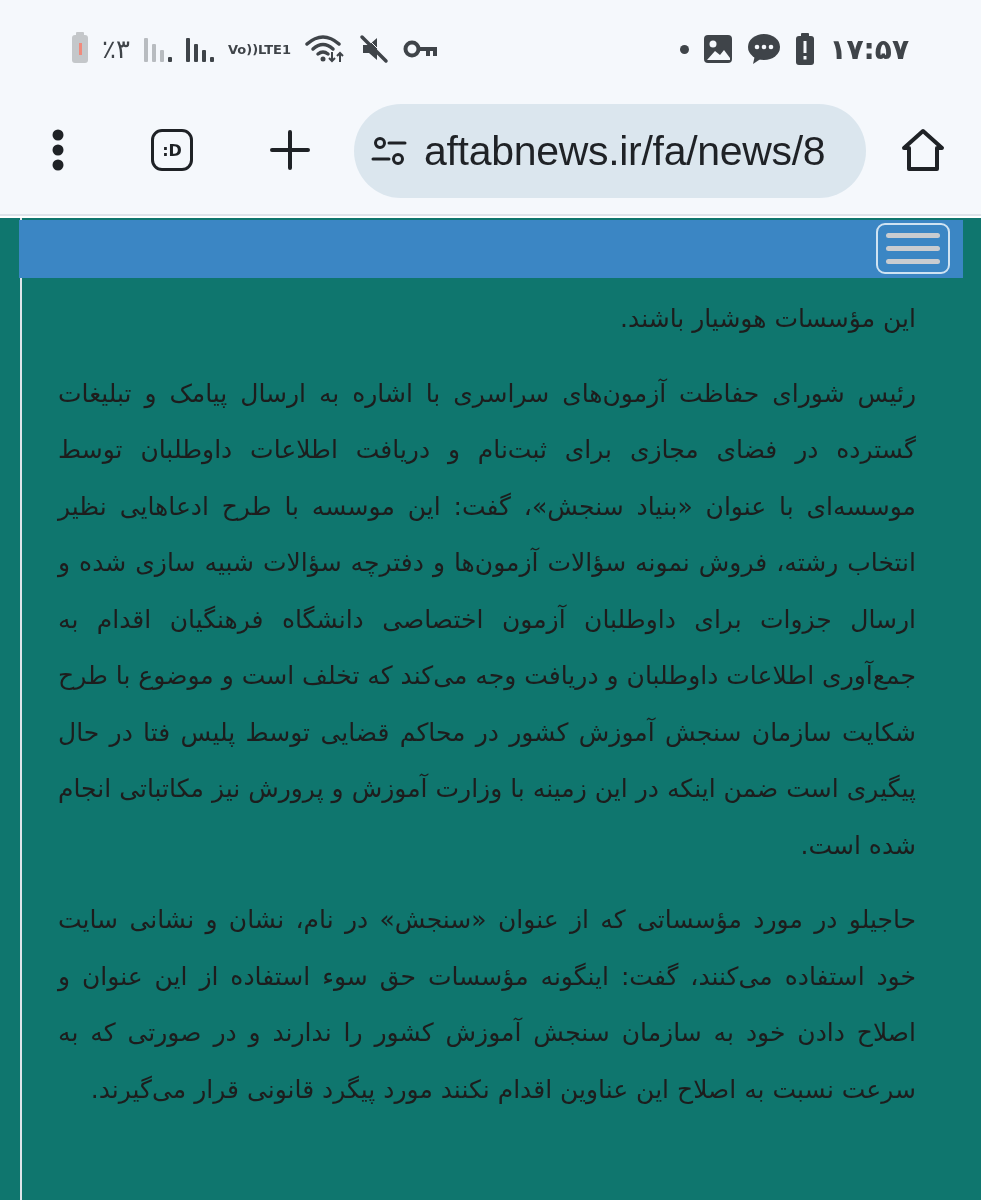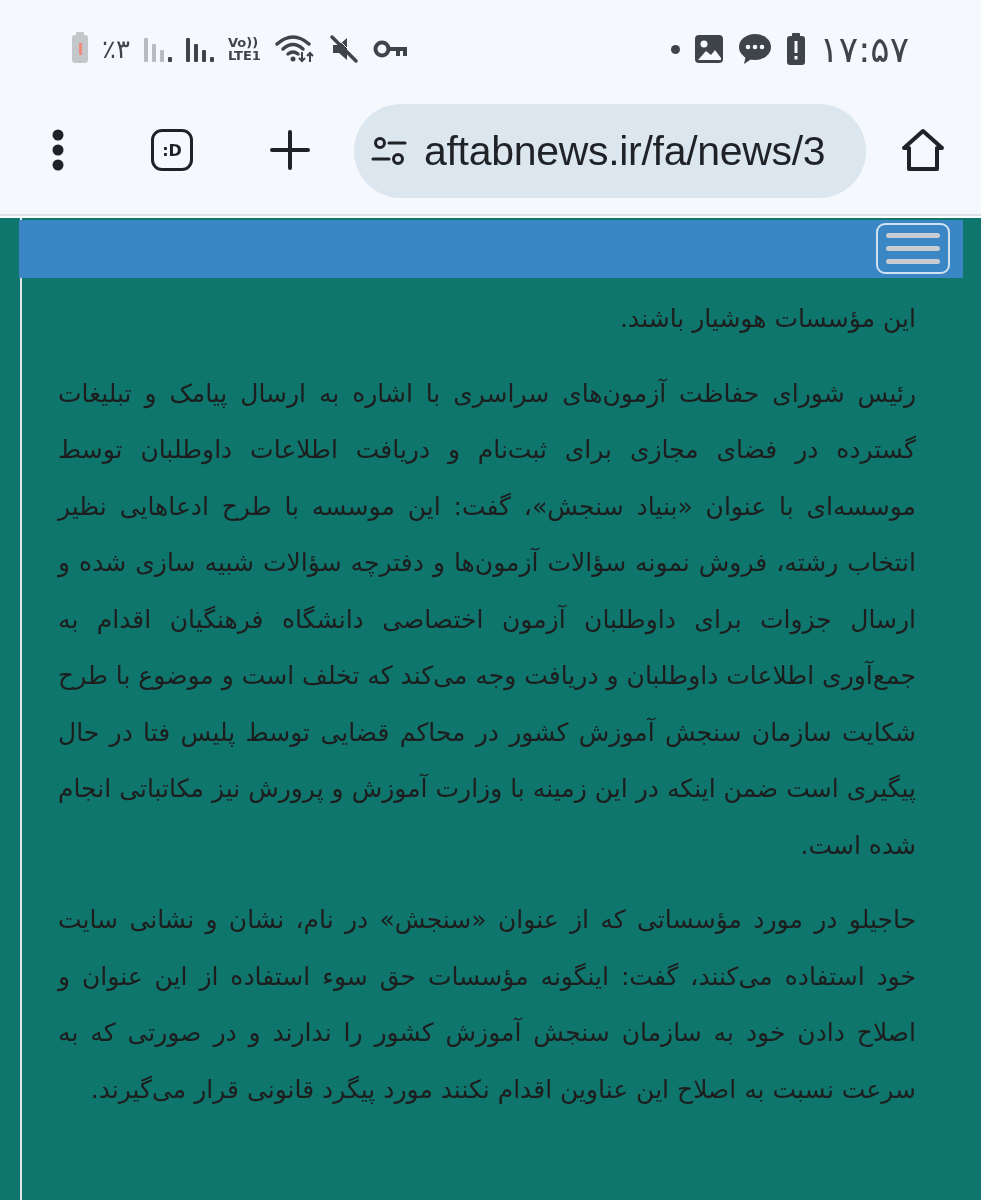--- a/index.html
+++ b/index.html
@@ -15,21 +15,21 @@
   .sb-right { position: absolute; right: 72px; top: 32px; height: 34px; display: flex; align-items: center; gap: 14px; }
   .sb-text { font-family: "DejaVu Sans", sans-serif; font-size: 26px; color: #3f4449; letter-spacing: 1px; }
   .sb-icon { display: inline-flex; align-items: center; justify-content: center; height: 32px; }
   .battery-low { width: 16px; height: 28px; border-radius: 3px; background: #c4c7ca; position: relative; }
   .battery-low::before { content: ""; position: absolute; top: -3px; left: 4px; width: 8px; height: 4px; background: #c4c7ca; border-radius: 1px; }
   .battery-low::after { content: ""; position: absolute; top: 8px; left: 7px; width: 3px; height: 12px; background: #f08a7c; }
   .sig { display: flex; align-items: flex-end; gap: 4px; height: 26px; }
   .sig span { display: block; width: 4px; background: #3f4449; border-radius: 1px; }
   .sig.dim span { background: #b8bcc0; }
   .sig.dim span:last-child { background: #3f4449; }
-  .volte { display: flex; flex-direction: column; align-items: flex-start; line-height: 13px; font-size: 13px; font-weight: bold; color: #3f4449; }
+  .volte { display: flex; flex-direction: row; align-items: flex-start; line-height: 13px; font-size: 13px; font-weight: bold; color: #3f4449; }
   .dot { width: 9px; height: 9px; border-radius: 50%; background: #3f4449; }
 
   
   .toolbar {
     position: absolute; top: 92px; left: 0; width: 981px; height: 124px;
     background: #f5f8fc; border-bottom: 2px solid #dde3ea;
   }
   .tb-btn { position: absolute; top: 28px; width: 60px; height: 60px; display: flex; align-items: center; justify-content: center; cursor: pointer; }
   .menu-btn { left: 28px; }
   .tabs-btn { left: 142px; }
@@ -146,21 +146,21 @@
       </svg>
     </span>
     <span class="sb-icon">
       <svg width="20" height="32" viewBox="0 0 20 32">
         <rect x="6" y="0" width="8" height="4" rx="1" fill="#3f4449"></rect>
         <rect x="1" y="3" width="18" height="29" rx="3" fill="#3f4449"></rect>
         <rect x="8.5" y="8" width="3" height="12" fill="#f5f8fc"></rect>
         <rect x="8.5" y="23" width="3" height="3.5" fill="#f5f8fc"></rect>
       </svg>
     </span>
-    <span class="sb-text" style="font-size:36px;">۱۷:۵۷</span>
+    <span class="sb-text" style="font-size:28px;font-weight:bold;">۱۷:۵۷</span>
   </div>
 </div>
 
 <div class="toolbar">
   <div class="tb-btn menu-btn">
     <svg width="14" height="44" viewBox="0 0 14 44">
       <circle cx="7" cy="7" r="5.5" fill="#1f2226"></circle>
       <circle cx="7" cy="22" r="5.5" fill="#1f2226"></circle>
       <circle cx="7" cy="37" r="5.5" fill="#1f2226"></circle>
     </svg>
@@ -178,21 +178,21 @@
 
   <div class="url-pill">
     <span class="url-tune">
       <svg width="36" height="30" viewBox="0 0 36 30">
         <circle cx="9" cy="7" r="4.5" stroke="#1f2226" stroke-width="3" fill="none"></circle>
         <path d="M18 7 H34" stroke="#1f2226" stroke-width="3" stroke-linecap="round"></path>
         <path d="M2 23 H18" stroke="#1f2226" stroke-width="3" stroke-linecap="round"></path>
         <circle cx="27" cy="23" r="4.5" stroke="#1f2226" stroke-width="3" fill="none"></circle>
       </svg>
     </span>
-    <span class="url-text">aftabnews.ir/fa/news/3</span>
+    <span class="url-text">aftabnews.ir/fa/news/8</span>
   </div>
 
   <div class="tb-btn home-btn">
     <svg width="46" height="44" viewBox="0 0 46 44">
       <path d="M4 20 L23 3 L42 20 H37 V41 H9 V20 Z" stroke="#1f2226" stroke-width="4" fill="none" stroke-linejoin="round"></path>
     </svg>
   </div>
 </div>
 
 <div class="page">

